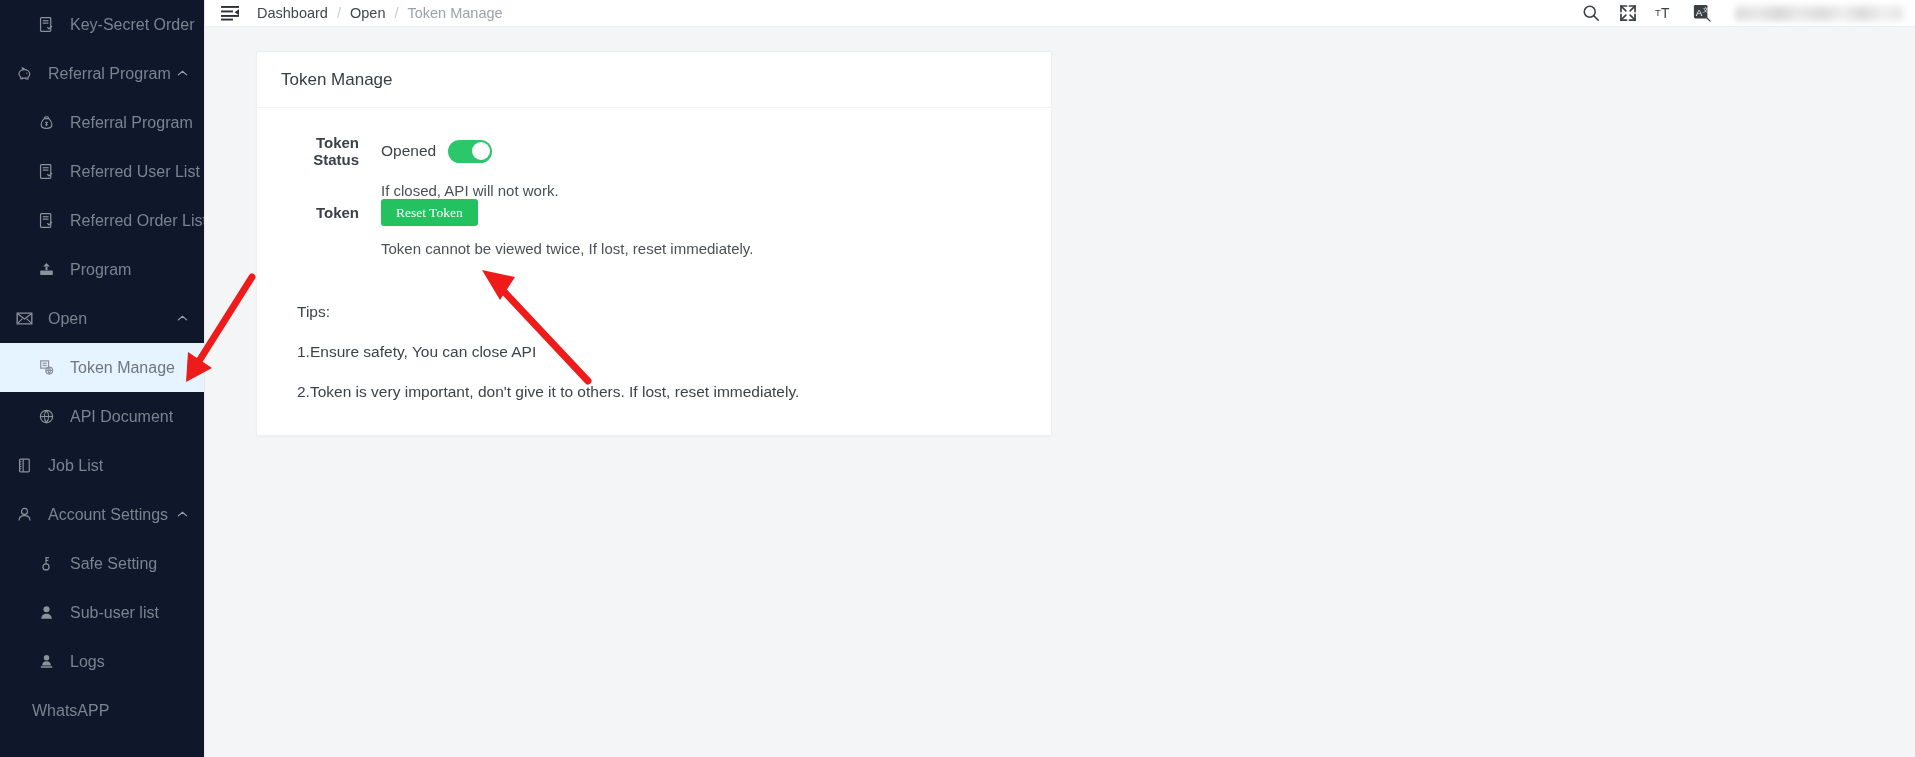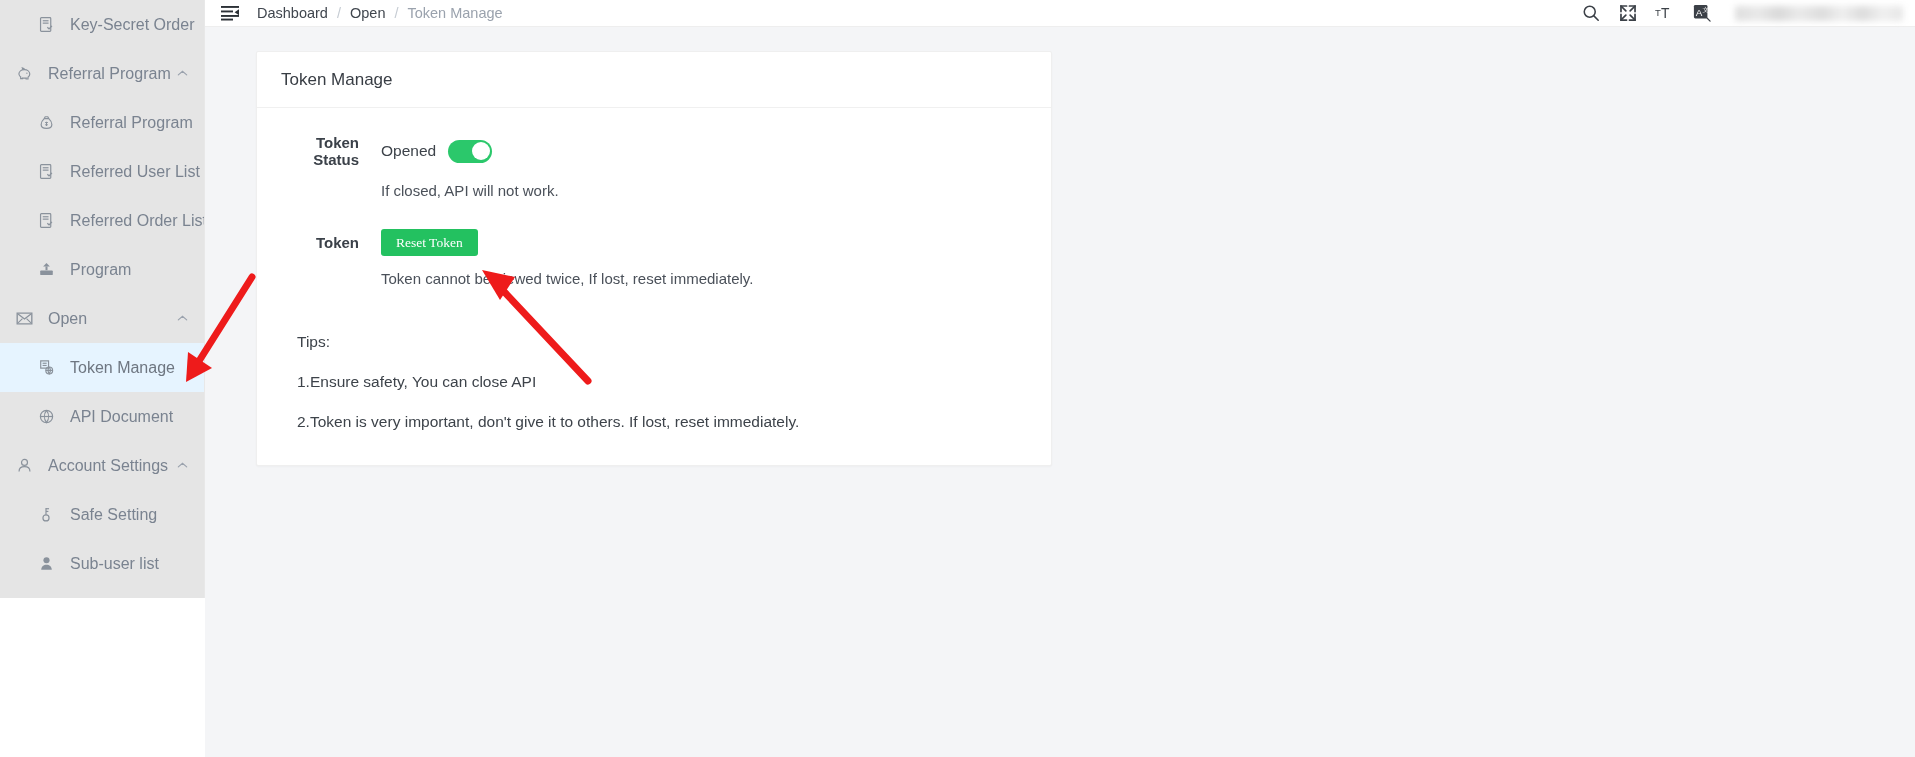--- a/index.html
+++ b/index.html
@@ -8,22 +8,22 @@
     width: 1915px; height: 757px;
     background: #ffffff;
     font-family: "Liberation Sans", "DejaVu Sans", sans-serif;
     overflow: hidden;
   }
   .app { display: flex; width: 1915px; height: 757px; position: relative; }
 
   
   .sidebar {
     width: 205px;
-    height: 598px;
-    background: #e5e5e5;
+    height: 757px;
+    background: #0f172a;
     border-right: 1px solid #e8e8e8;
     flex: 0 0 205px;
     position: relative;
     overflow: hidden;
     padding-top: 0px;
   }
   .nav-item {
     display: flex;
     align-items: center;
     height: 49px;
@@ -288,20 +288,33 @@
       </div>
       <div class="nav-item child">
         <span class="ic">
           <svg width="17" height="17" viewBox="0 0 20 20" stroke="currentColor" fill="none" stroke-width="1.4">
             <circle cx="10" cy="10" r="7.2"></circle>
             <line x1="2.8" y1="10" x2="17.2" y2="10"></line>
             <path d="M10 2.8a12 12 0 0 1 0 14.4 a12 12 0 0 1 0-14.4"></path>
           </svg>
         </span>
         <span class="lbl">API Document</span>
+      </div>
+      <div class="nav-item plain">
+        <span class="ic">
+          <svg width="17" height="17" viewBox="0 0 20 20" stroke="currentColor" fill="none" stroke-width="1.4">
+            <rect x="4.2" y="2.6" width="11.4" height="14.8" rx="1"></rect>
+            <line x1="8.4" y1="2.6" x2="8.4" y2="17.4"></line>
+            <line x1="4.2" y1="5.6" x2="6.4" y2="5.6" stroke-width="1.1"></line>
+            <line x1="4.2" y1="8.4" x2="6.4" y2="8.4" stroke-width="1.1"></line>
+            <line x1="4.2" y1="11.2" x2="6.4" y2="11.2" stroke-width="1.1"></line>
+            <line x1="4.2" y1="14" x2="6.4" y2="14" stroke-width="1.1"></line>
+          </svg>
+        </span>
+        <span class="lbl">Job List</span>
       </div>
       <div class="nav-item plain">
         <span class="ic">
           <svg width="17" height="17" viewBox="0 0 20 20" stroke="currentColor" fill="none" stroke-width="1.4">
             <circle cx="10" cy="6.4" r="3.5"></circle>
             <path d="M3.6 17c0-3.6 2.9-5.6 6.4-5.6s6.4 2 6.4 5.6"></path>
           </svg>
         </span>
         <span class="lbl">Account Settings</span>
         <span class="caret">
@@ -415,21 +428,21 @@
             <span class="form-label">Token Status</span>
             <span class="form-ctl">
               <span class="state-text">Opened</span>
               <span class="switch">
                 <span class="knob"></span>
               </span>
             </span>
           </div>
           <div class="helper">If closed, API will not work.</div>
 
-          <div class="form-row" style="margin-top:30px;">
+          <div class="form-row" style="">
             <span class="form-label">Token</span>
             <span class="form-ctl">
               <button class="btn-reset">Reset Token</button>
             </span>
           </div>
           <div class="helper">Token cannot be viewed twice, If lost, reset immediately.</div>
 
           <div class="tips-block">
             <div class="tips-head">Tips:</div>
             <div class="tips-line">1.Ensure safety, You can close API</div>

